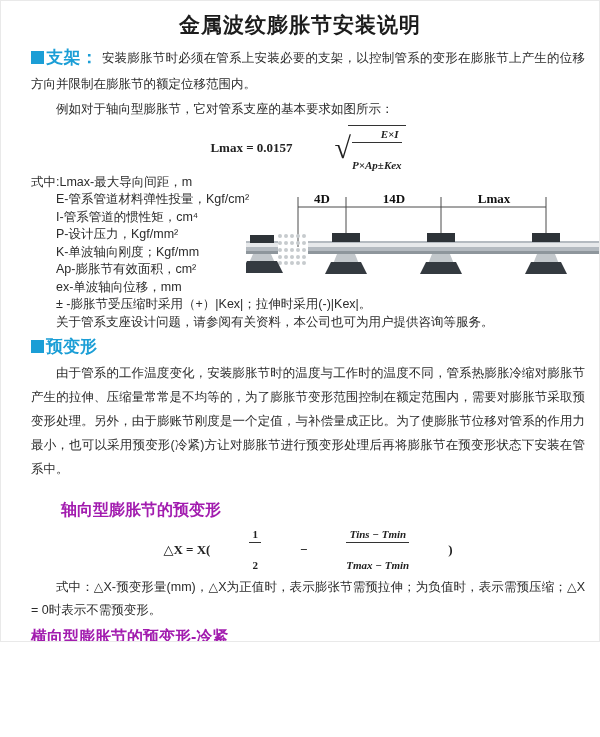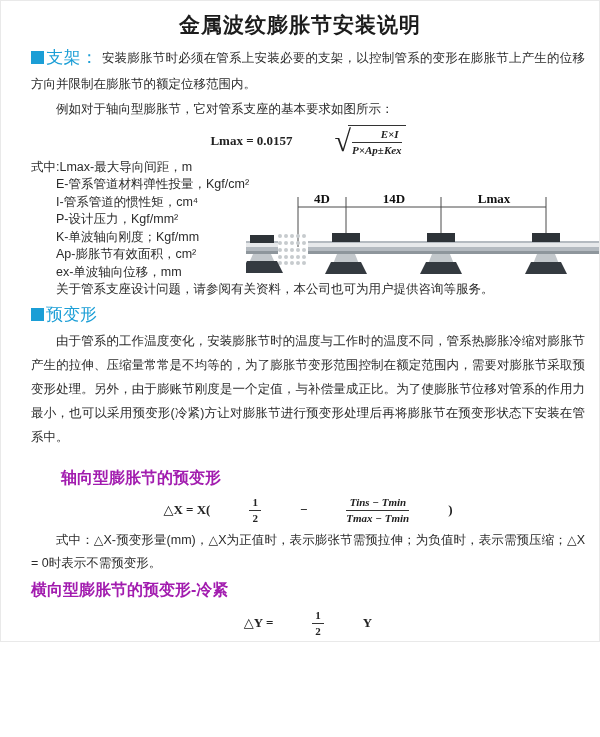--- a/index.html
+++ b/index.html
@@ -18,21 +18,21 @@
     margin:0;padding:10px 0 6px;
     text-align:center;
     font-size:21px;font-weight:bold;color:#1c1c1c;
     letter-spacing:1px;
   }
   .para{
     font-size:12.5px;line-height:25.5px;
     text-align:justify;margin:0;
   }
   .sec-head-inline{
-    color:#1b9ed6;font-size:17px;font-weight:normal;
+    color:#1b9ed6;font-size:17px;font-weight:bold;
     vertical-align:-1px;margin-right:4px;white-space:nowrap;
   }
   .blue-sq{
     display:inline-block;width:13px;height:13px;background:#1b9ed6;
     margin-right:2px;vertical-align:-1px;
   }
   .sec-head-block{
     margin:4px 0 0;line-height:24px;
   }
   .formula{
@@ -41,21 +41,21 @@
     font-size:13px;font-weight:bold;color:#222;
     margin:2px 0;
     display:flex;align-items:center;justify-content:center;gap:36px;
   }
   .formula .ital{font-style:italic;text-align:right;}
   .frac{
     display:inline-flex;flex-direction:column;text-align:center;
     font-size:11px;line-height:13px;vertical-align:middle;margin:0 3px;
   }
   .frac .num{border-bottom:1px solid #333;padding:0 3px 1px;}
-  .frac .den{padding-top:1px;}
+  .frac .den{padding-top:16px;}
   .sqrt{display:inline-flex;align-items:center;margin-left:6px;}
   .radical{font-size:30px;font-weight:normal;line-height:28px;margin-right:-3px;}
   .radicand{border-top:1.5px solid #333;padding:2px 4px 0;}
   .radicand .frac{margin:0;}
   .vars{margin:2px 0 0;}
   .vars .vline{
     font-size:12.5px;line-height:17.5px;
     padding-left:25px;white-space:nowrap;
   }
   .vars .vline.first{padding-left:0;}
@@ -104,20 +104,21 @@
     </div>
 
     <div class="vars">
       <div class="vline first">式中:Lmax-最大导向间距，m</div>
       <div class="vline">E-管系管道材料弹性投量，Kgf/cm²</div>
       <div class="vline">I-管系管道的惯性矩，cm⁴</div>
       <div class="vline">P-设计压力，Kgf/mm²</div>
       <div class="vline">K-单波轴向刚度；Kgf/mm</div>
       <div class="vline">Ap-膨胀节有效面积，cm²</div>
       <div class="vline">ex-单波轴向位移，mm</div>
+      <div class="vline">± -膨胀节受压缩时采用（+）|Kex|；拉伸时采用(-)|Kex|。</div>
       <div class="vline">关于管系支座设计问题，请参阅有关资料，本公司也可为用户提供咨询等服务。</div>
     </div>
 
     <p class="para sec-head-block"><span class="sec-head-inline"><span class="blue-sq"></span><span>预变形</span></span></p>
     <p class="preform-para indent2">由于管系的工作温度变化，安装膨胀节时的温度与工作时的温度不同，管系热膨胀冷缩对膨胀节产生的拉伸、压缩量常常是不均等的，为了膨胀节变形范围控制在额定范围内，需要对膨胀节采取预变形处理。另外，由于膨账节刚度是一个定值，与补偿量成正比。为了使膨胀节位移对管系的作用力最小，也可以采用预变形(冷紧)方让对膨胀节进行预变形处理后再将膨胀节在预变形状态下安装在管系中。</p>
 
     <h3 class="subhead axial">轴向型膨胀节的预变形</h3>
 
     <div class="formula" style="margin-top:8px;">
       <span>△X = X(</span>

